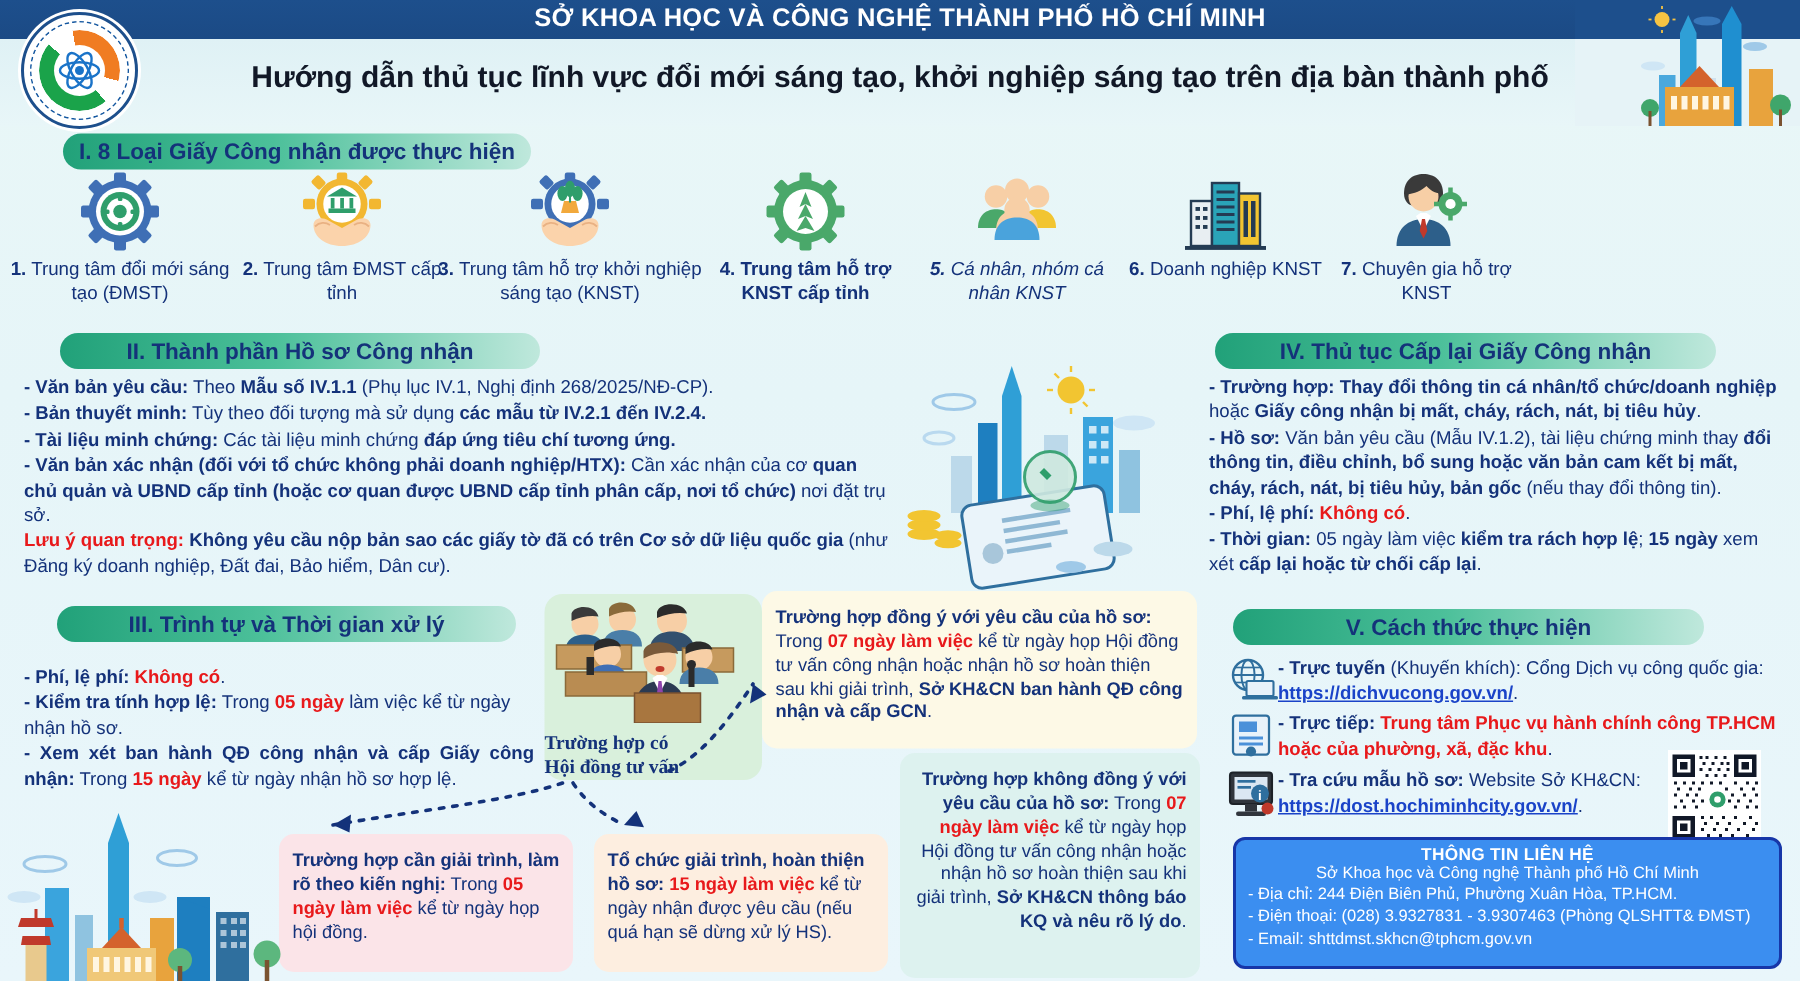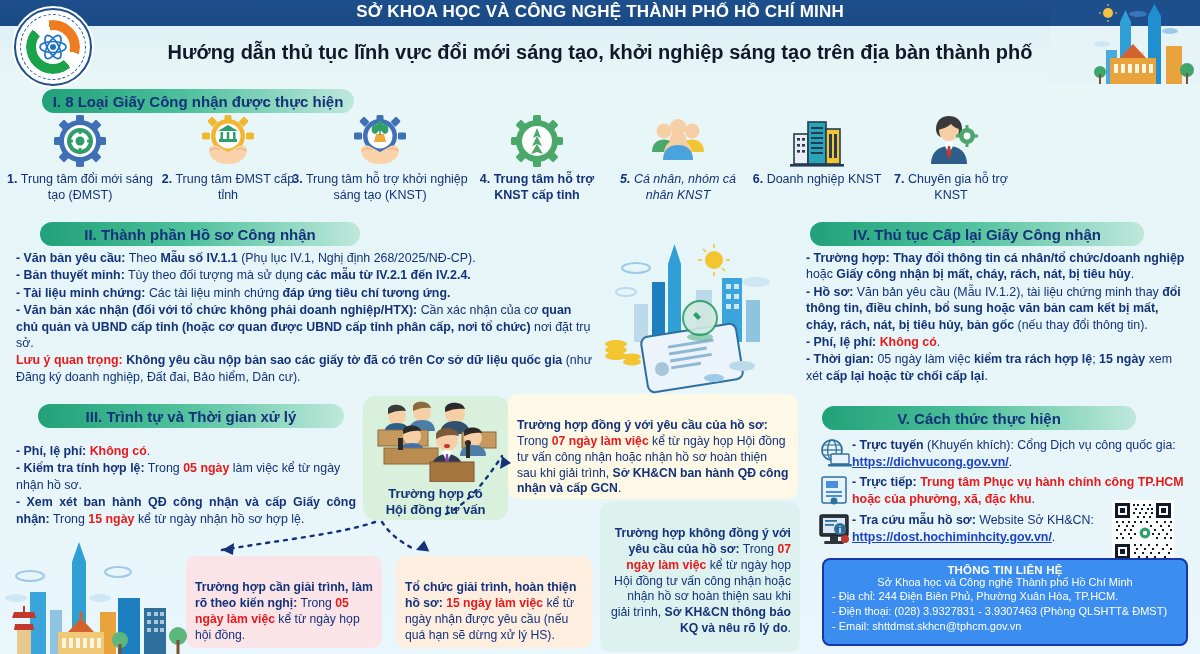--- a/index.html
+++ b/index.html
@@ -52,24 +52,24 @@
   
   .txt{position:absolute;font-size:12.4px;line-height:1.32;color:#14327a;}
   .txt p{margin:0 0 1px 0;}
   .txt b{font-weight:bold;}
   .red{color:#e8191b;font-weight:bold;}
   .redlbl{color:#e8191b;font-weight:bold;}
   .plain{font-weight:normal;}
 
   
   .fbox{position:absolute;box-sizing:border-box;border-radius:10px;
-        font-size:12.2px;line-height:1.3;color:#14327a;padding:24px 9px;}
+        font-size:12.2px;line-height:1.3;color:#14327a;padding:10px 9px;}
   .fbox b{font-weight:bold;}
   .box-council{position:absolute;border-radius:12px;background:#d9f0dc;
-               box-sizing:border-box;text-align:center;}
+               box-sizing:border-box;text-align:left;font-family:Liberation Serif, serif;}
   .box-council .lbl{font-size:13px;font-weight:bold;color:#14327a;line-height:1.2;}
 
   
   .v-item{position:absolute;font-size:12.4px;line-height:1.33;color:#14327a;}
   .lnk{color:#1a43c8;font-weight:bold;text-decoration:underline;}
   .qr{position:absolute;width:62px;height:62px;background:#ffffff;}
 
   
   .contact{position:absolute;left:822px;top:558px;width:366px;height:88px;
            background:#3b8ef0;border:2px solid #1736a8;border-radius:8px;

